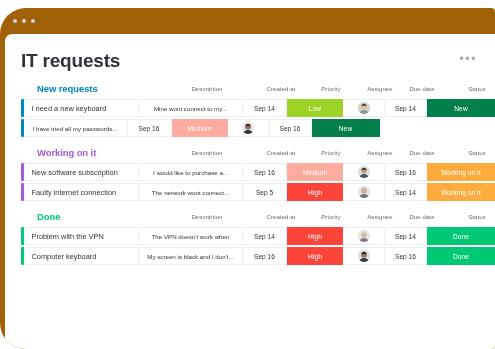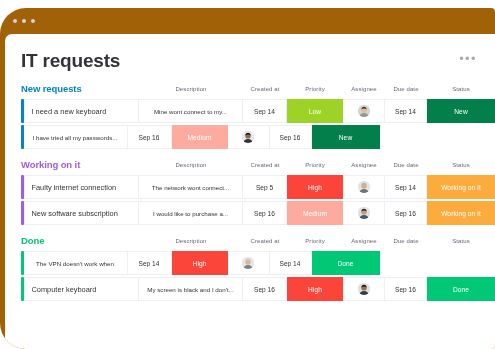--- a/index.html
+++ b/index.html
@@ -92,20 +92,21 @@
     align-items: center;
     height: 15px;
     padding-left: 16px;
     box-sizing: border-box;
   }
   .group-title {
     font-size: 9.5px;
     font-weight: 700;
     letter-spacing: -0.1px;
     white-space: nowrap;
+    margin-left: 16px;
   }
   .col-headers {
     display: flex;
     align-items: center;
     flex: 1;
   }
   .col-h {
     font-size: 6px;
     color: #676879;
     text-align: center;
@@ -120,21 +121,21 @@
   .c-prio   { width: 56px;  flex: 0 0 56px;  }
   .c-assign { width: 42px;  flex: 0 0 42px;  }
   .c-due    { width: 42px;  flex: 0 0 42px;  }
   .c-status { width: 68px;  flex: 0 0 68px;  }
 
   
   .rows { margin-top: 3px; }
   .row {
     display: flex;
     align-items: stretch;
-    height: 24px;
+    height: 18px;
     margin-bottom: 2px;
     padding-left: 16px;
     box-sizing: border-box;
   }
   .accent {
     width: 2.5px;
     flex: 0 0 2.5px;
     border-radius: 1px;
   }
   .cell {
@@ -290,20 +291,51 @@
               <div class="col-h c-prio">Priority</div>
               <div class="col-h c-assign">Assignee</div>
               <div class="col-h c-due">Due date</div>
               <div class="col-h c-status">Status</div>
             </div>
           </div>
           <div class="rows">
             <div class="row">
               <div class="accent" style="background: rgb(162, 93, 220);"></div>
               <div class="cell c-name name" style="flex: 0 0 115.5px; width: 115.5px;">
+                <span class="txt">New software subscription</span>
+              </div>
+              <div class="cell c-desc desc">
+                <span class="txt">I would like to purchase a...</span>
+              </div>
+              <div class="cell c-create">
+                <span class="txt">Sep 16</span>
+              </div>
+              <div class="cell c-prio pillcell">
+                <div class="pill" style="background: rgb(253, 171, 158);">Medium</div>
+              </div>
+              <div class="cell c-assign">
+                <div class="avatar">
+                  <svg viewBox="0 0 32 32" xmlns="http://www.w3.org/2000/svg">
+                    <rect width="32" height="32" fill="#dfe2e4"></rect>
+                    <path d="M4 32c0-7 5.4-10.5 12-10.5S28 25 28 32z" fill="#46566b"></path>
+                    <circle cx="16" cy="13" r="7.2" fill="#c79a74"></circle>
+                    <path d="M8.8 12.4C8.8 7.4 11.9 4.4 16 4.4s7.2 3 7.2 8c0 0-2.3-3.2-7.2-3.2s-7.2 3.2-7.2 3.2z" fill="#2b2520"></path>
+                  </svg>
+                </div>
+              </div>
+              <div class="cell c-due">
+                <span class="txt">Sep 16</span>
+              </div>
+              <div class="cell c-status pillcell">
+                <div class="pill" style="background: rgb(253, 171, 61);">Working on it</div>
+              </div>
+            </div>
+            <div class="row">
+              <div class="accent" style="background: rgb(162, 93, 220);"></div>
+              <div class="cell c-name name" style="flex: 0 0 115.5px; width: 115.5px;">
                 <span class="txt">Faulty internet connection</span>
               </div>
               <div class="cell c-desc desc">
                 <span class="txt">The network wont connect...</span>
               </div>
               <div class="cell c-create">
                 <span class="txt">Sep 5</span>
               </div>
               <div class="cell c-prio pillcell">
                 <div class="pill" style="background: rgb(251, 69, 58);">High</div>
@@ -313,51 +345,20 @@
                   <svg viewBox="0 0 32 32" xmlns="http://www.w3.org/2000/svg">
                     <rect width="32" height="32" fill="#e3e4e6"></rect>
                     <path d="M4 32c0-7 5.4-10.5 12-10.5S28 25 28 32z" fill="#6e7478"></path>
                     <circle cx="16" cy="13" r="7.2" fill="#d8ab86"></circle>
                     <path d="M8.8 12.4C8.8 7.4 11.9 4.4 16 4.4s7.2 3 7.2 8c0 0-2.3-3.2-7.2-3.2s-7.2 3.2-7.2 3.2z" fill="#b9b5ae"></path>
                   </svg>
                 </div>
               </div>
               <div class="cell c-due">
                 <span class="txt">Sep 14</span>
-              </div>
-              <div class="cell c-status pillcell">
-                <div class="pill" style="background: rgb(253, 171, 61);">Working on it</div>
-              </div>
-            </div>
-            <div class="row">
-              <div class="accent" style="background: rgb(162, 93, 220);"></div>
-              <div class="cell c-name name" style="flex: 0 0 115.5px; width: 115.5px;">
-                <span class="txt">New software subscription</span>
-              </div>
-              <div class="cell c-desc desc">
-                <span class="txt">I would like to purchase a...</span>
-              </div>
-              <div class="cell c-create">
-                <span class="txt">Sep 16</span>
-              </div>
-              <div class="cell c-prio pillcell">
-                <div class="pill" style="background: rgb(253, 171, 158);">Medium</div>
-              </div>
-              <div class="cell c-assign">
-                <div class="avatar">
-                  <svg viewBox="0 0 32 32" xmlns="http://www.w3.org/2000/svg">
-                    <rect width="32" height="32" fill="#dfe2e4"></rect>
-                    <path d="M4 32c0-7 5.4-10.5 12-10.5S28 25 28 32z" fill="#46566b"></path>
-                    <circle cx="16" cy="13" r="7.2" fill="#c79a74"></circle>
-                    <path d="M8.8 12.4C8.8 7.4 11.9 4.4 16 4.4s7.2 3 7.2 8c0 0-2.3-3.2-7.2-3.2s-7.2 3.2-7.2 3.2z" fill="#2b2520"></path>
-                  </svg>
-                </div>
-              </div>
-              <div class="cell c-due">
-                <span class="txt">Sep 16</span>
               </div>
               <div class="cell c-status pillcell">
                 <div class="pill" style="background: rgb(253, 171, 61);">Working on it</div>
               </div>
             </div>
           </div>
         </div>
         <div class="group">
           <div class="group-head">
             <div class="group-title c-name" style="color: rgb(0, 200, 117);">Done</div>
@@ -366,20 +367,23 @@
               <div class="col-h c-create">Created at</div>
               <div class="col-h c-prio">Priority</div>
               <div class="col-h c-assign">Assignee</div>
               <div class="col-h c-due">Due date</div>
               <div class="col-h c-status">Status</div>
             </div>
           </div>
           <div class="rows">
             <div class="row">
               <div class="accent" style="background: rgb(0, 200, 117);"></div>
+              <div class="cell c-name name" style="flex: 0 0 115.5px; width: 115.5px;">
+                <span class="txt">Problem with the VPN</span>
+              </div>
               <div class="cell c-desc desc">
                 <span class="txt">The VPN doesn't work when</span>
               </div>
               <div class="cell c-create">
                 <span class="txt">Sep 14</span>
               </div>
               <div class="cell c-prio pillcell">
                 <div class="pill" style="background: rgb(251, 69, 58);">High</div>
               </div>
               <div class="cell c-assign">

